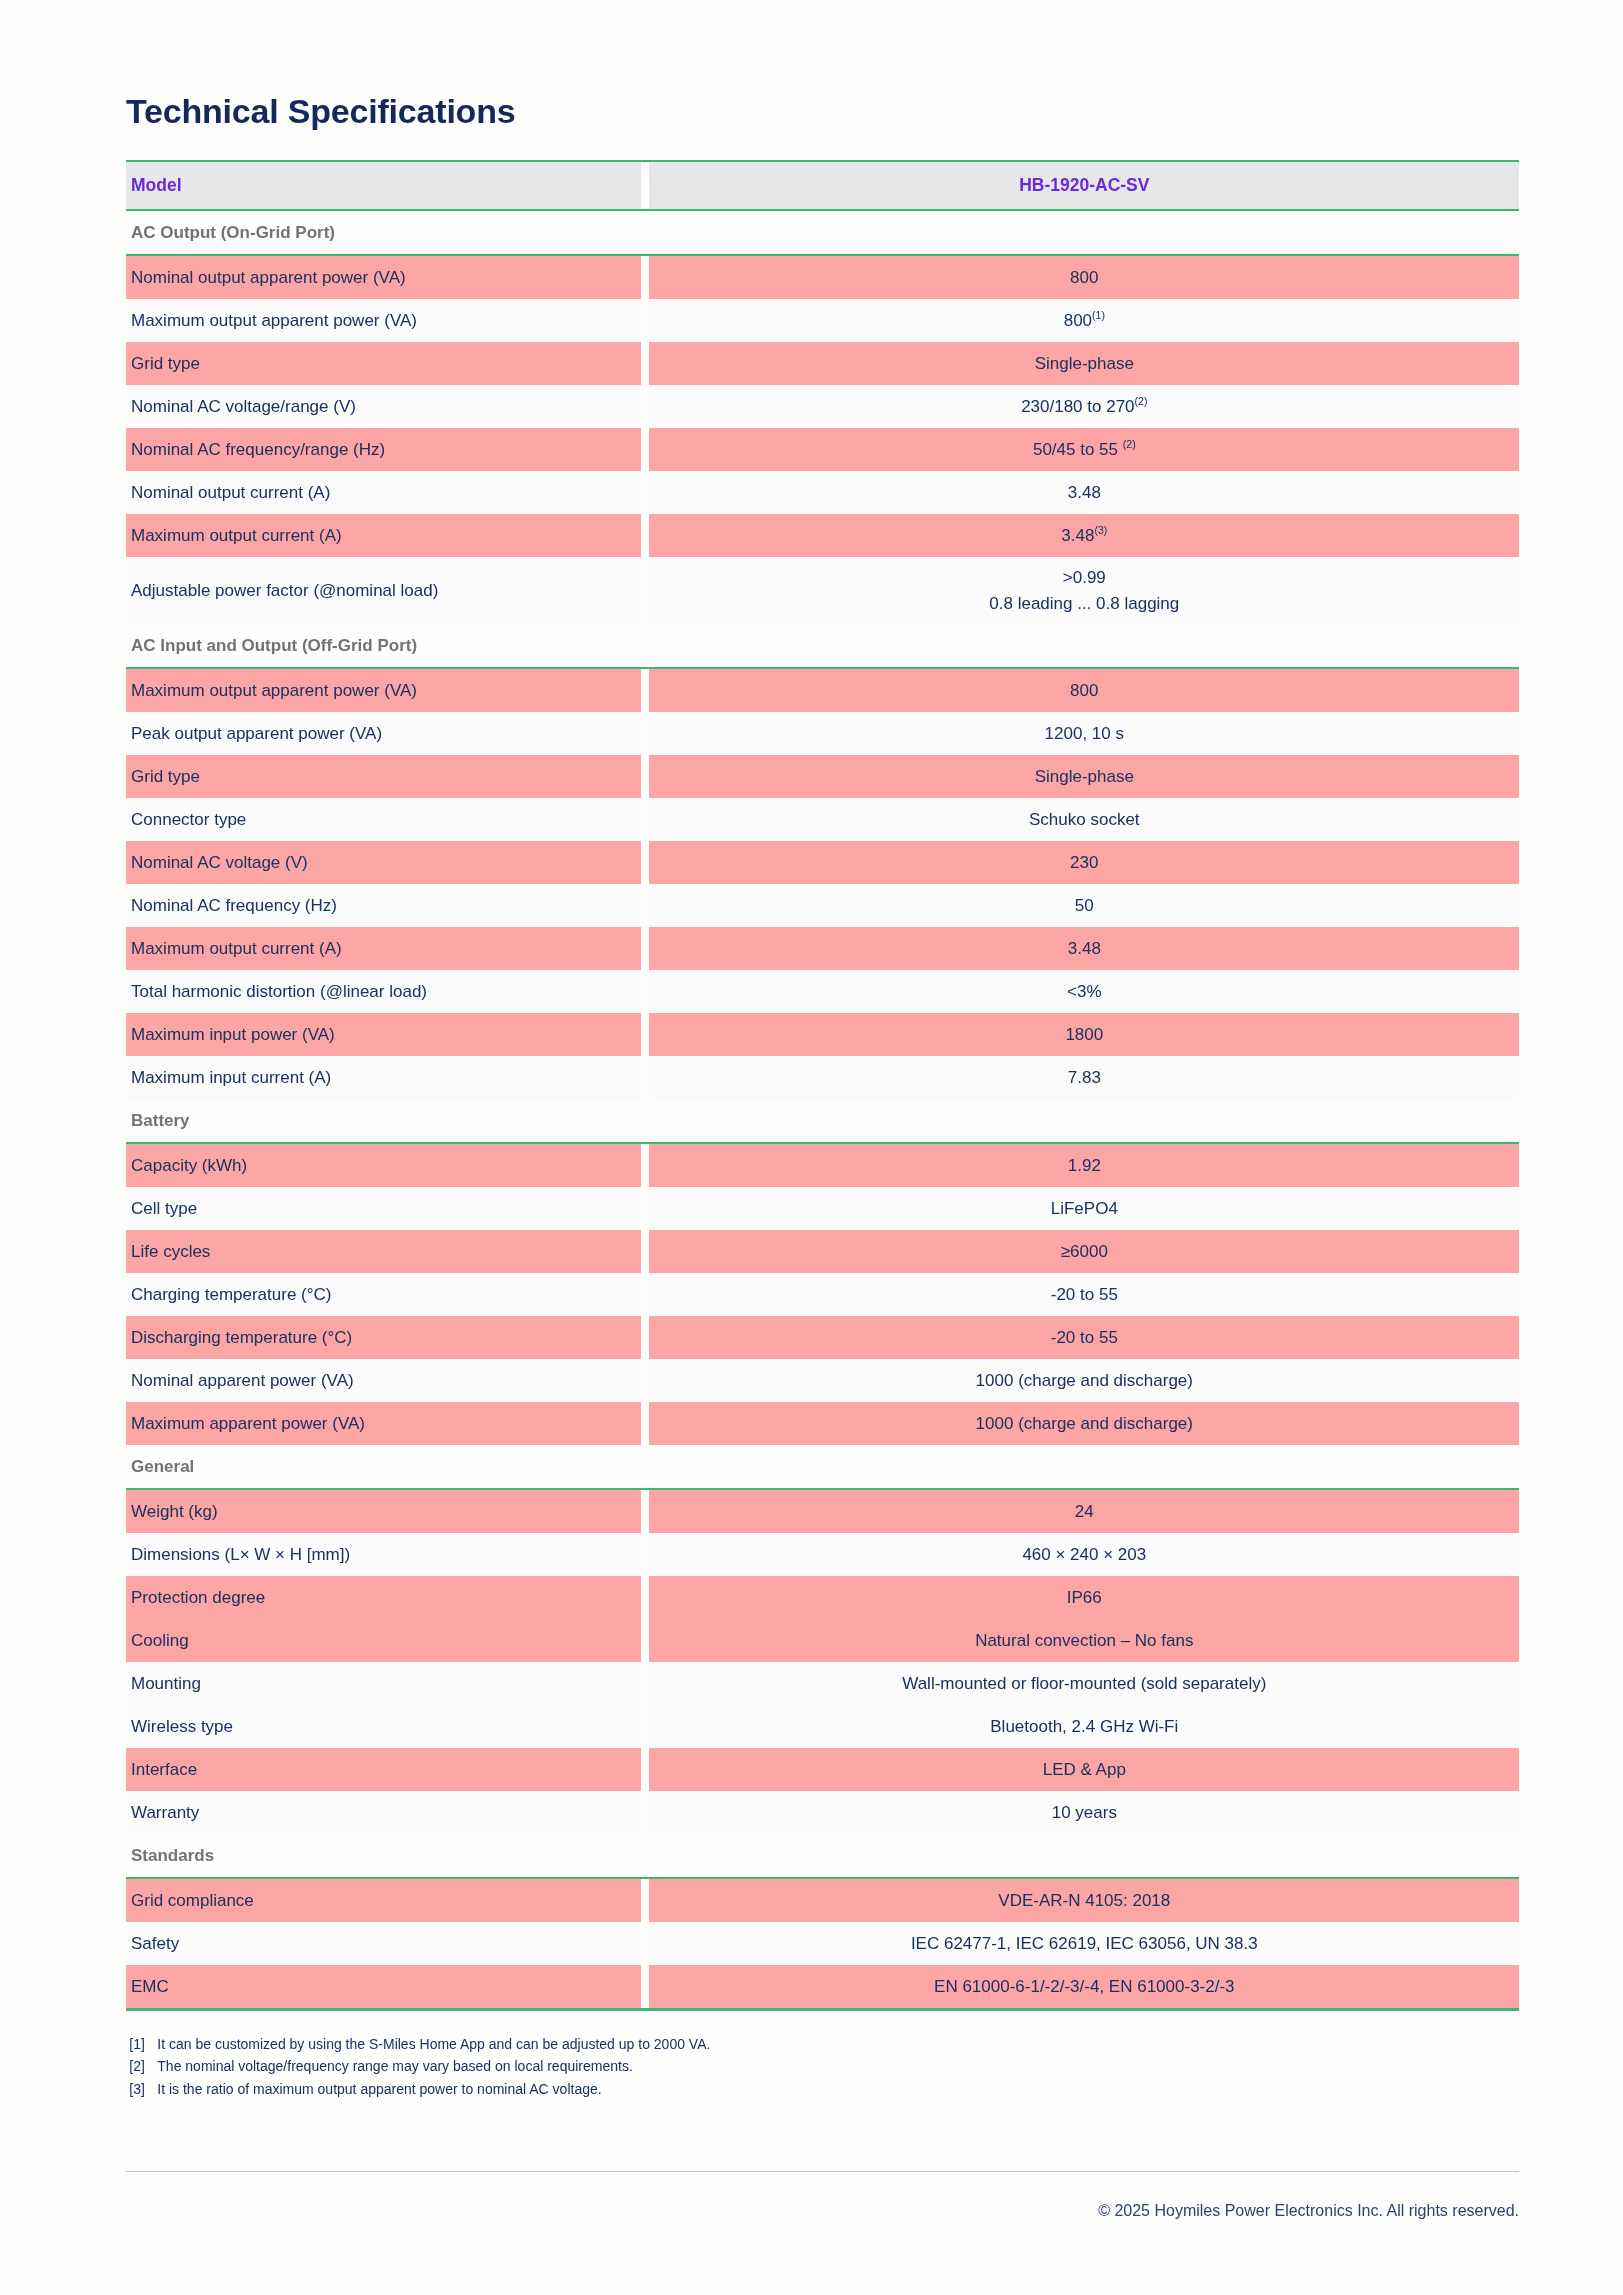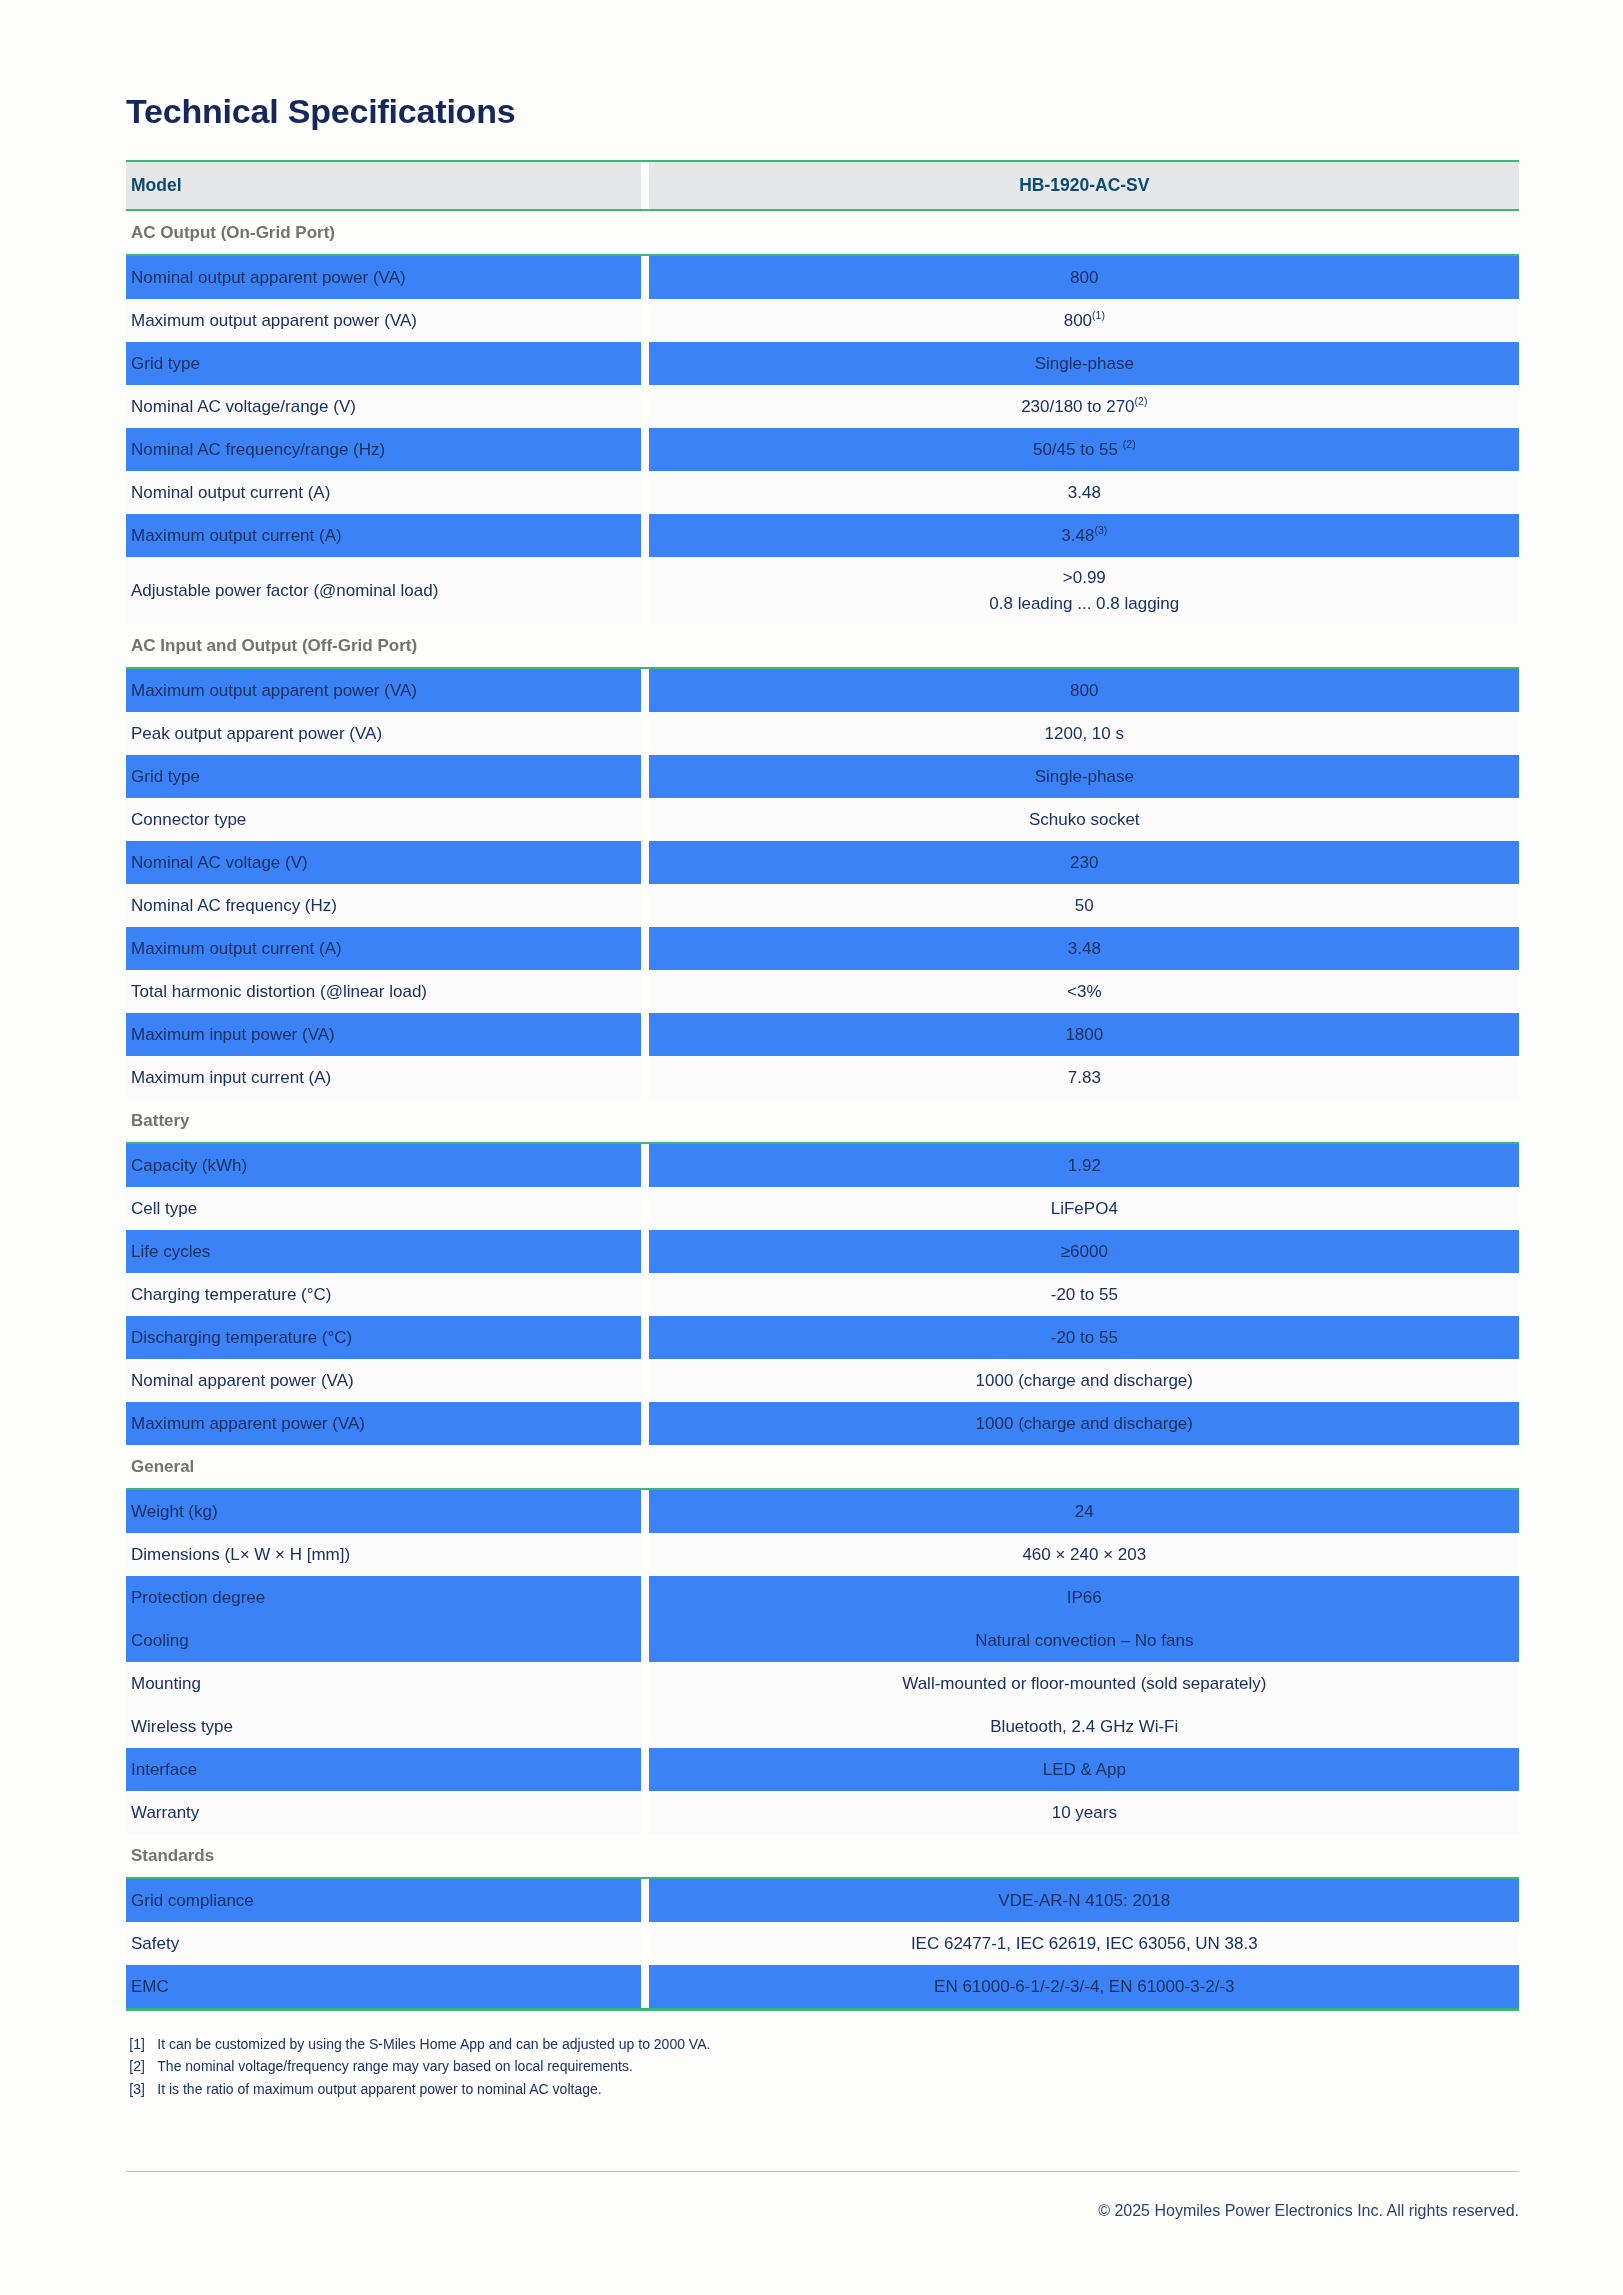--- a/index.html
+++ b/index.html
@@ -50,33 +50,33 @@
     font-size: 17px;
     color: #1b3160;
   }
   tr.row td.c-label {
     padding-left: 5px;
     text-align: left;
   }
   tr.row td.c-value {
     text-align: center;
   }
-  tr.shade td { background: #3b82f6; }
+  tr.shade td { background: #fca5a5; }
   tr.plain td { background: #fbfbfb; }
   tr.shade td.c-gutter, tr.plain td.c-gutter { background: #fdfdfc; }
 
   tr.tall td { height: 67px; }
   .val-multi { line-height: 1.48; }
 
   tr.model td {
     height: 47px;
     background: #e6e7e8;
     font-size: 17.5px;
     font-weight: bold;
-    color: #0c4a6e;
+    color: #6d28d9;
     border-top: 2.5px solid #3bb878;
     border-bottom: 2.5px solid #3bb878;
   }
   tr.model td.c-label { padding-left: 5px; text-align: left; }
   tr.model td.c-value { text-align: center; }
   tr.model td.c-gutter { background: #fdfdfc; border-top: 2.5px solid #3bb878; border-bottom: 2.5px solid #3bb878; }
 
   tr.section td {
     height: 43px;
     background: #fdfdfc;

